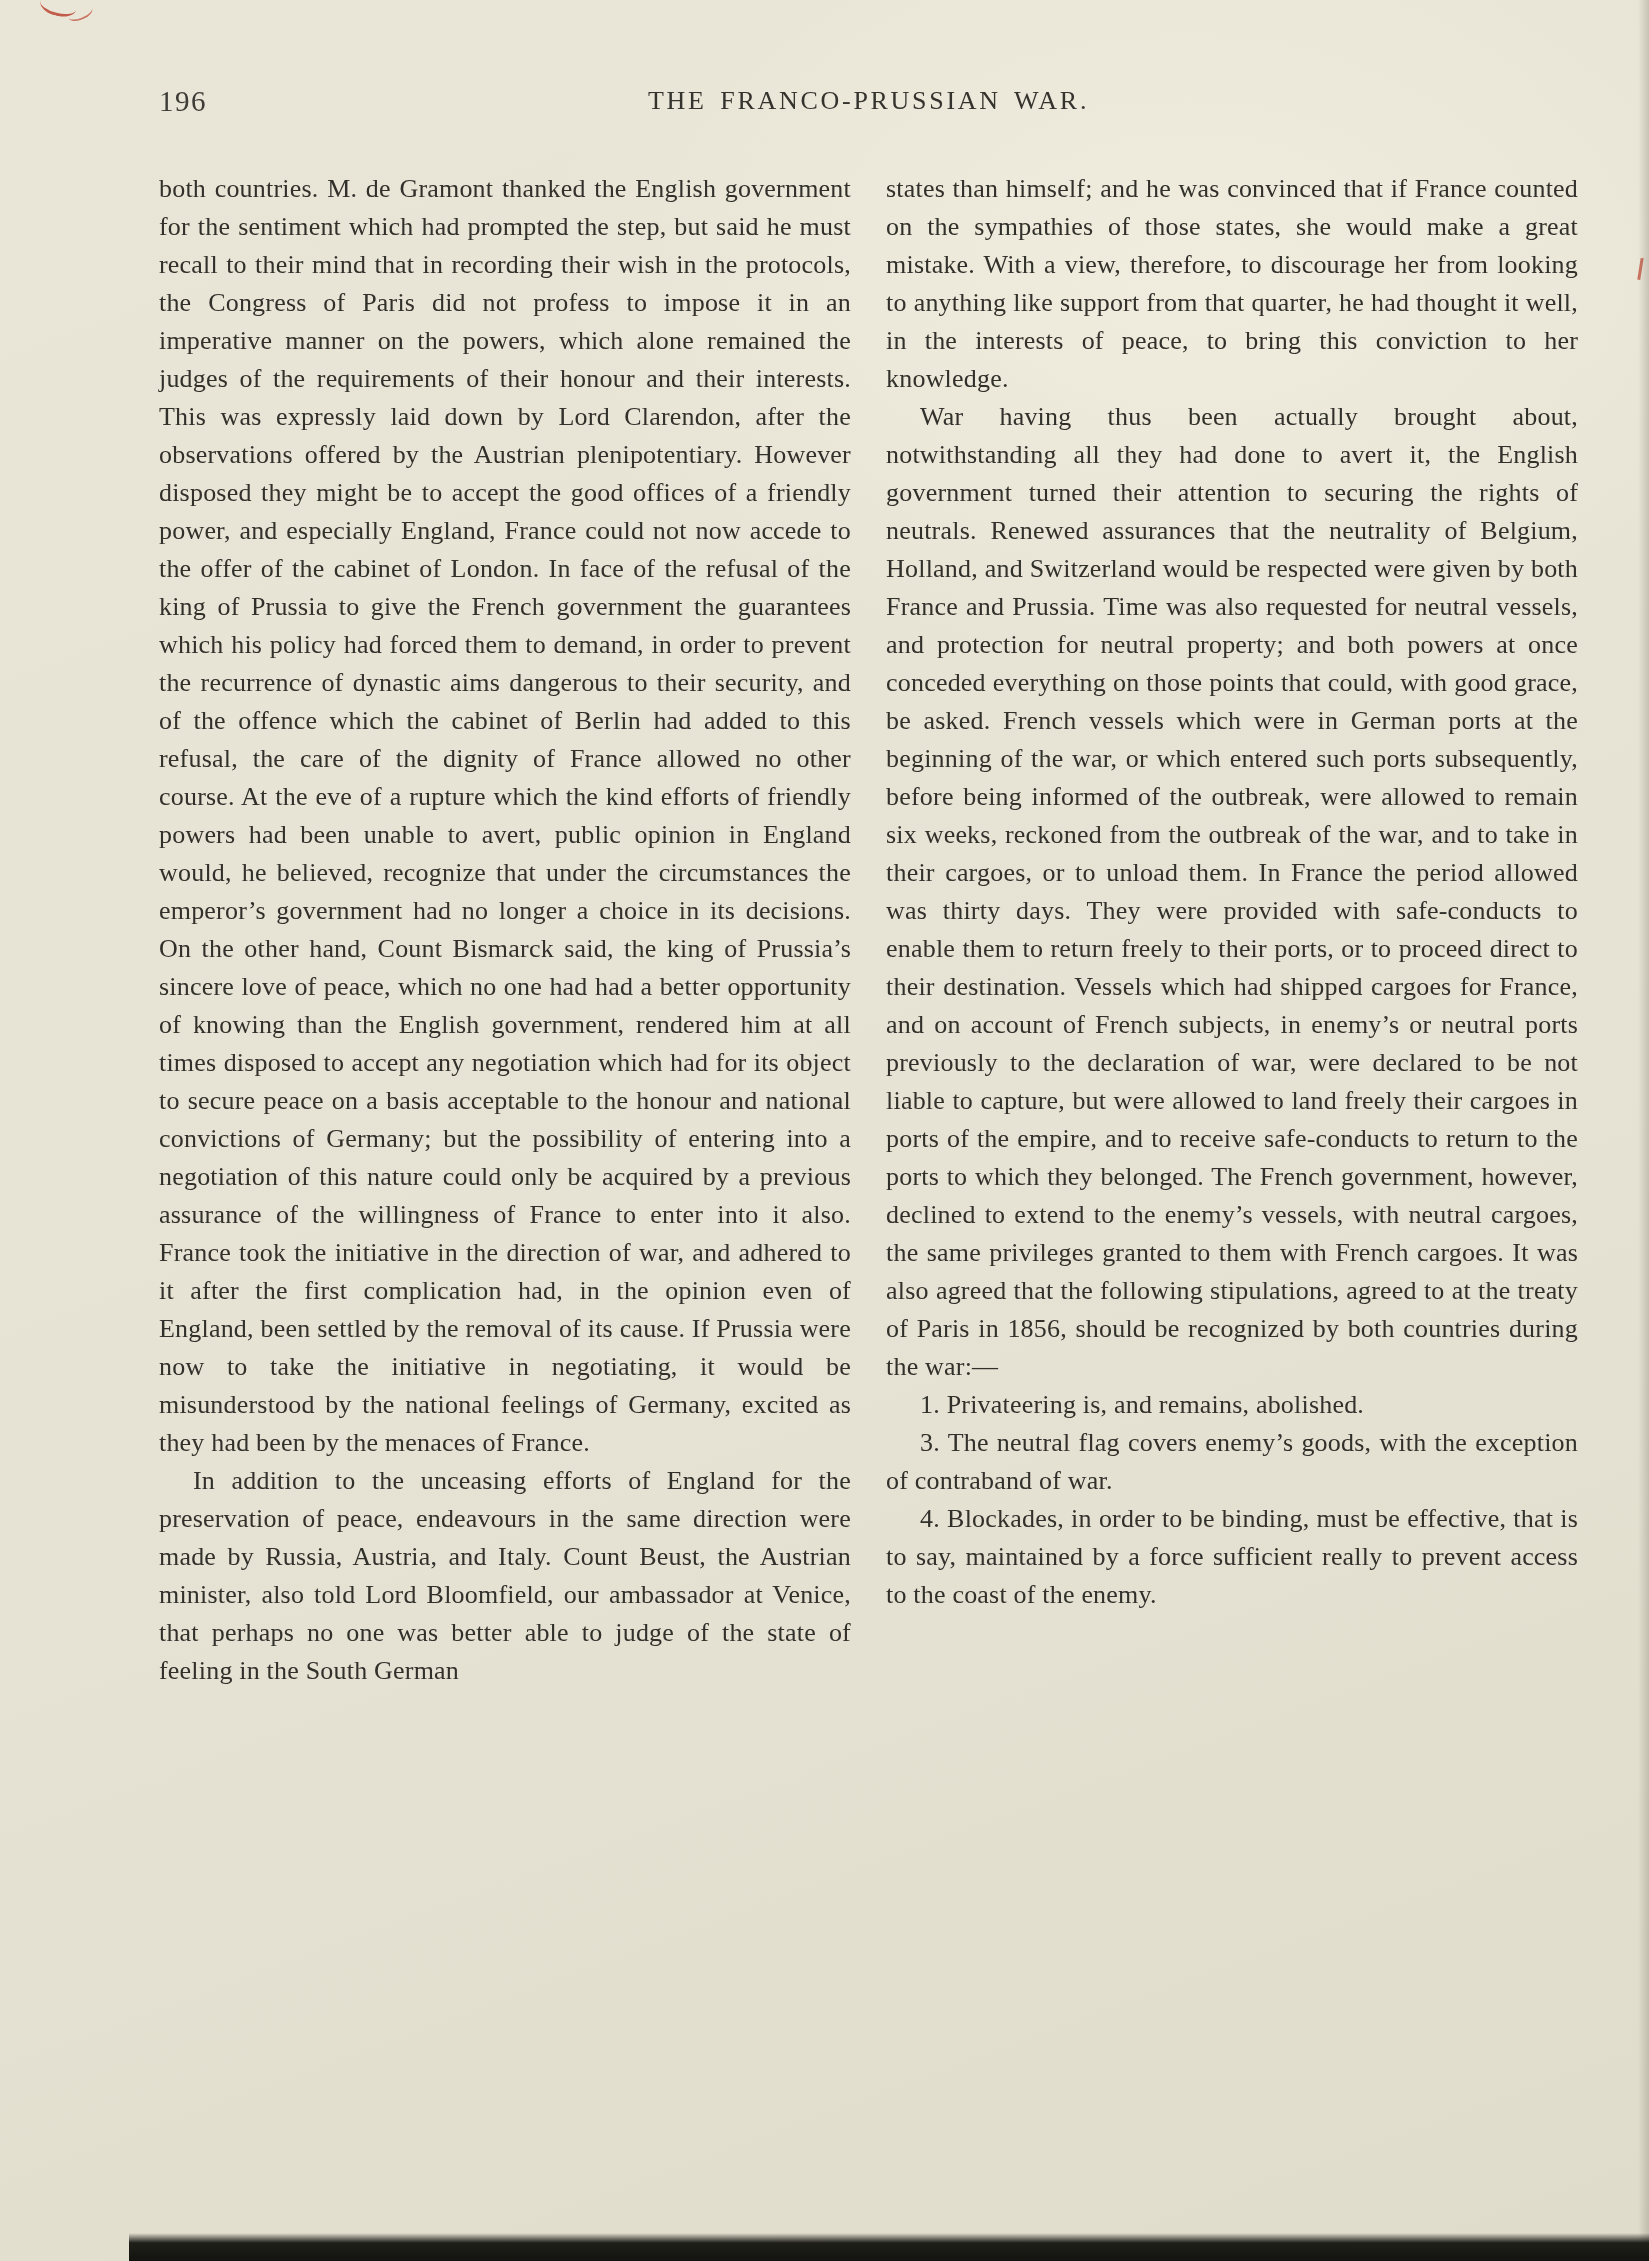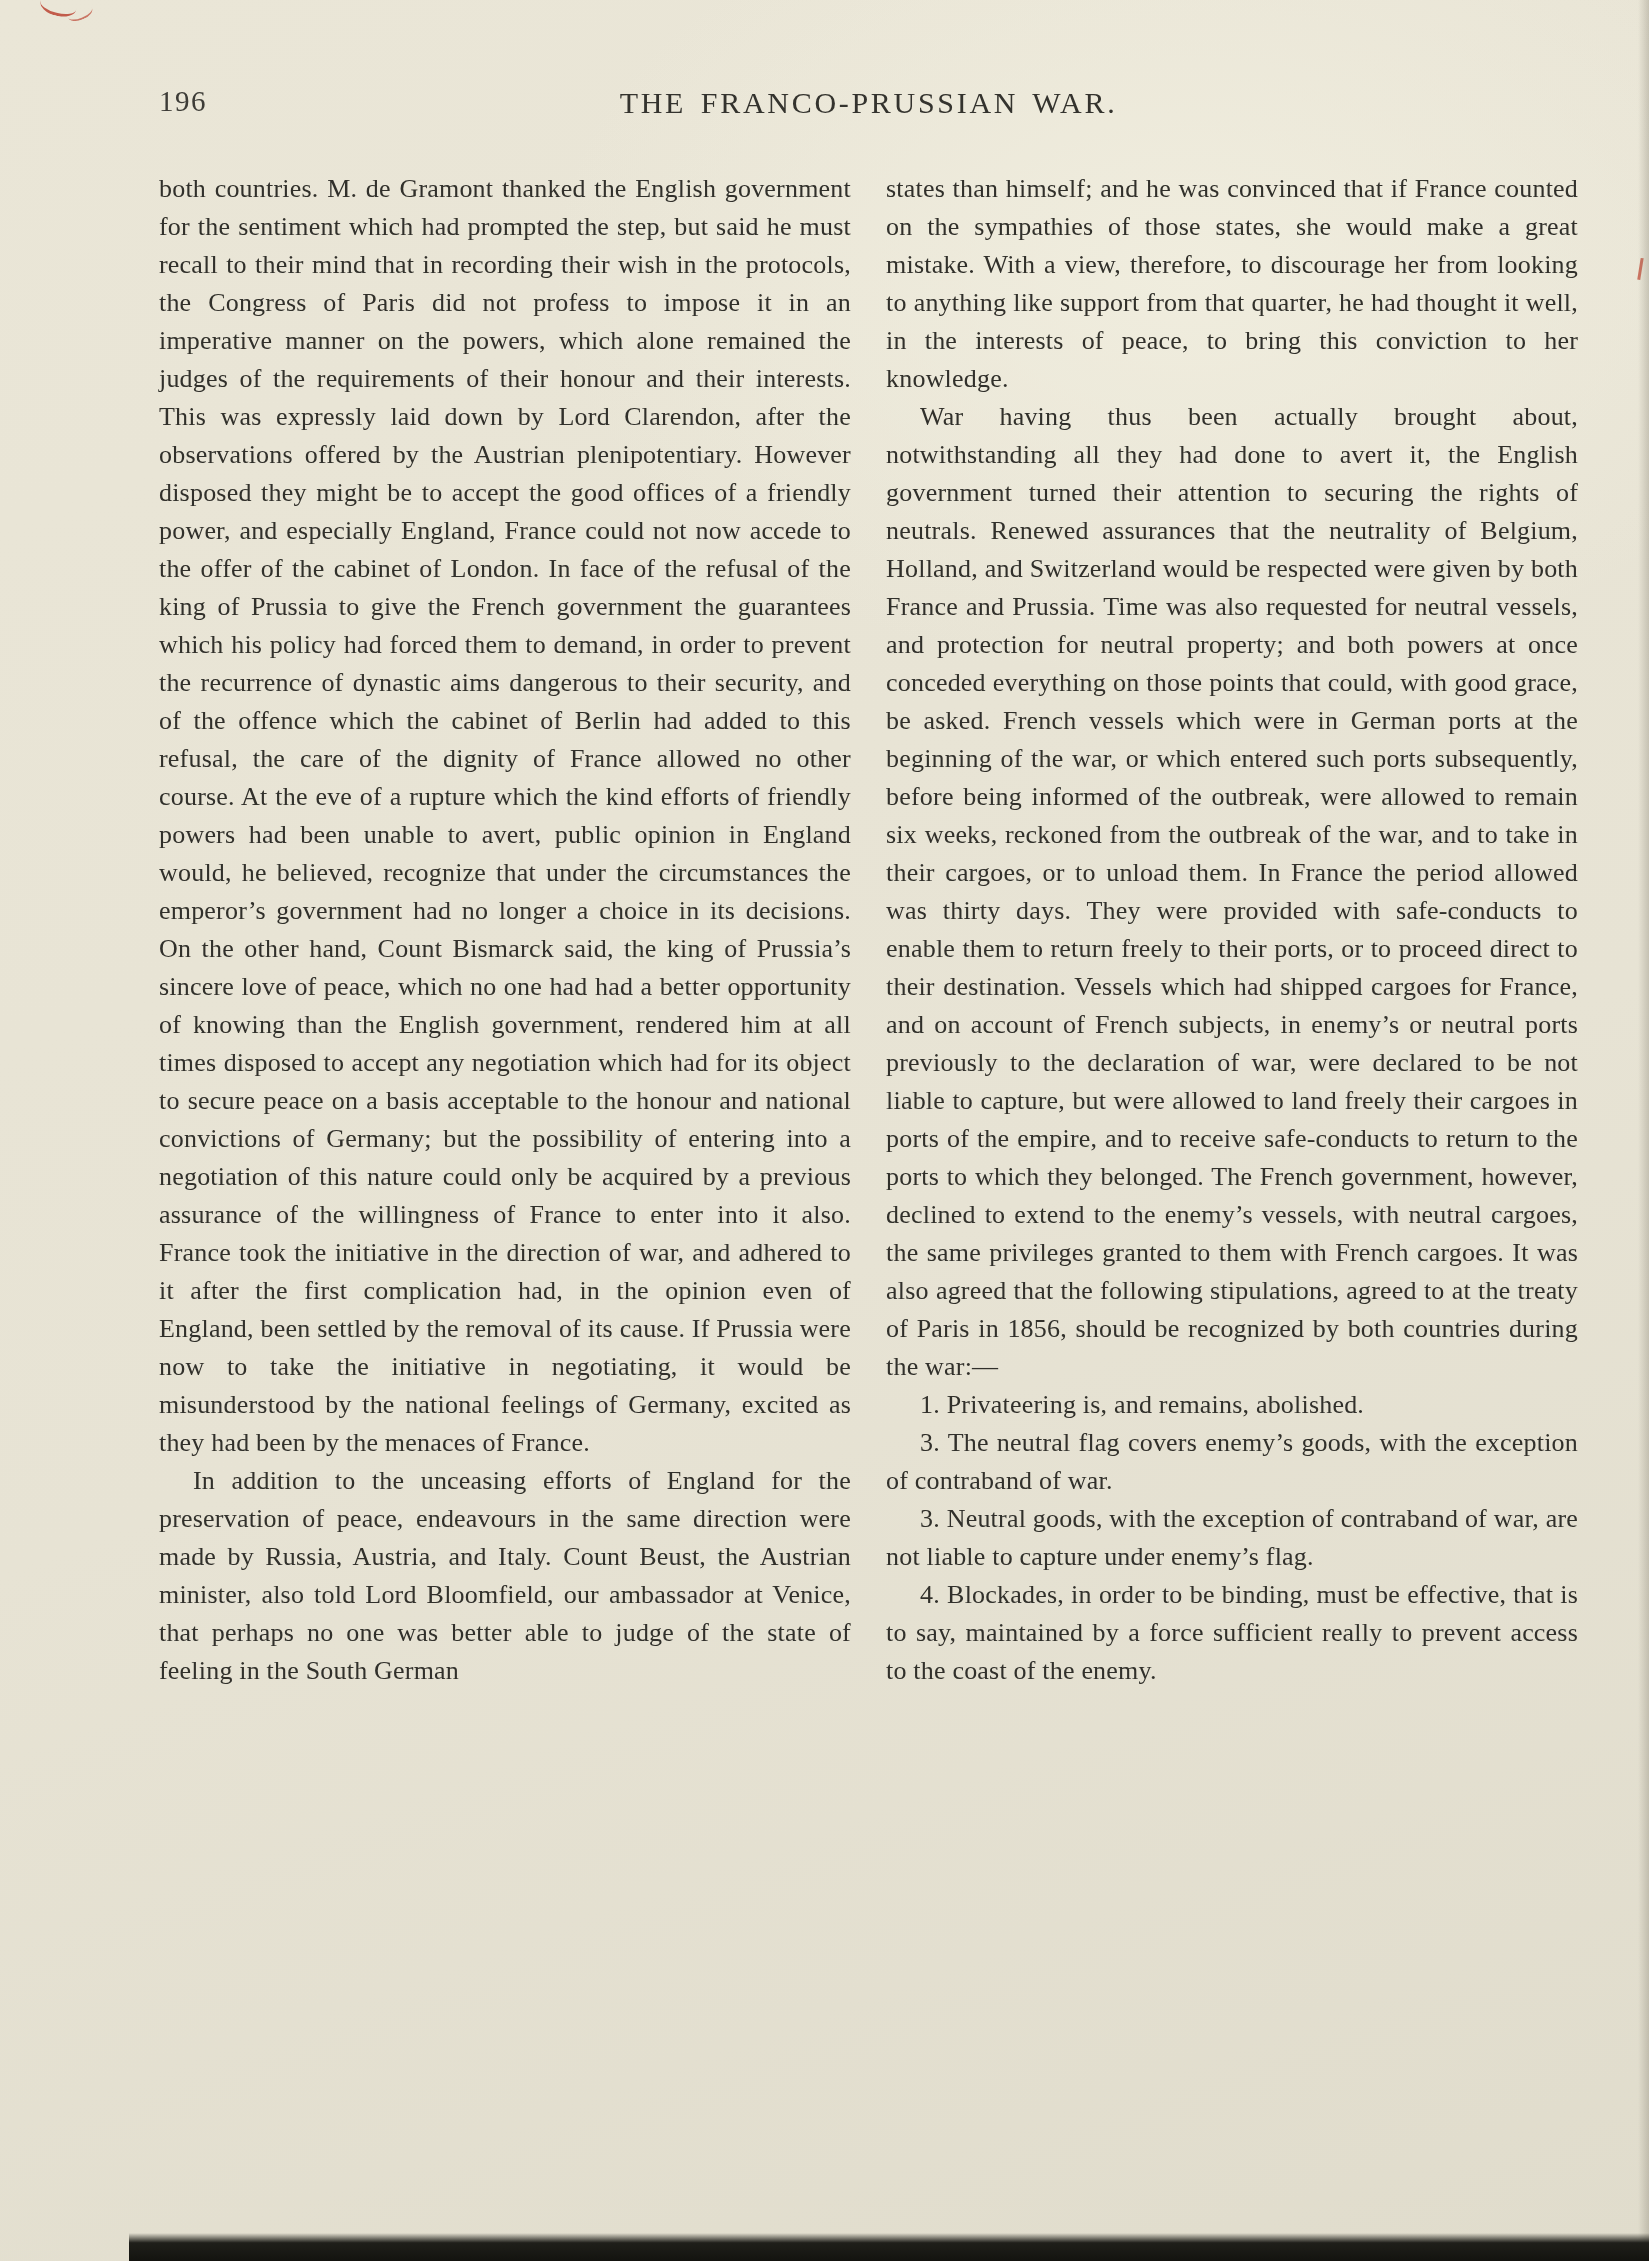--- a/index.html
+++ b/index.html
@@ -27,21 +27,21 @@
   }
   .header-row {
     position: absolute; left: 159px; width: 1419px; top: 83px; height: 41px;
   }
   .page-number {
     position: absolute; left: 0; top: 1.5px;
     font-size: 29px; color: #3d3c37; letter-spacing: 1.5px;
   }
   .page-header {
     position: absolute; left: 0; right: 0; top: 3.1px; text-align: center;
-    font-size: 30px; color: #34332e; letter-spacing: 2.7px;
+    font-size: 26px; color: #34332e; letter-spacing: 2.7px;
     word-spacing: 4.6px;
   }
   .columns {
     position: absolute; left: 159px; top: 170px; width: 1419px;
     display: flex; align-items: flex-start;
   }
   .column {
     width: 692px;
     text-align: justify;
     font-size: 26px; line-height: 38px;
@@ -91,21 +91,20 @@
       <p class="indent">In addition to the unceasing efforts of England for the preservation of peace, endeavours in the same direction were made by Russia, Austria, and Italy. Count Beust, the Austrian minister, also told Lord Bloomfield, our ambassador at Venice, that perhaps no one was better able to judge of the state of feeling in the South German</p>
     </div>
 
     <div class="divider"></div>
 
     <div class="column">
       <p>states than himself; and he was convinced that if France counted on the sympathies of those states, she would make a great mistake. With a view, therefore, to discourage her from looking to anything like support from that quarter, he had thought it well, in the interests of peace, to bring this conviction to her knowledge.</p>
       <p class="indent">War having thus been actually brought about, notwithstanding all they had done to avert it, the English government turned their attention to securing the rights of neutrals. Renewed assurances that the neutrality of Belgium, Holland, and Switzerland would be respected were given by both France and Prussia. Time was also requested for neutral vessels, and protection for neutral property; and both powers at once conceded everything on those points that could, with good grace, be asked. French vessels which were in German ports at the beginning of the war, or which entered such ports subsequently, before being informed of the outbreak, were allowed to remain six weeks, reckoned from the outbreak of the war, and to take in their cargoes, or to unload them. In France the period allowed was thirty days. They were provided with safe-conducts to enable them to return freely to their ports, or to proceed direct to their destination. Vessels which had shipped cargoes for France, and on account of French subjects, in enemy’s or neutral ports previously to the declaration of war, were declared to be not liable to capture, but were allowed to land freely their cargoes in ports of the empire, and to receive safe-conducts to return to the ports to which they belonged. The French government, however, declined to extend to the enemy’s vessels, with neutral cargoes, the same privileges granted to them with French cargoes. It was also agreed that the following stipulations, agreed to at the treaty of Paris in 1856, should be recognized by both countries during the war:—</p>
       <p class="indent">1. Privateering is, and remains, abolished.</p>
       <p class="indent">3. The neutral flag covers enemy’s goods, with the exception of contraband of war.</p>
-      <p class="indent">3. Neutral goods, with the exception of contraband of war, are not liable to capture under enemy’s flag.</p>
       <p class="indent">4. Blockades, in order to be binding, must be effective, that is to say, maintained by a force sufficient really to prevent access to the coast of the enemy.</p>
     </div>
 
   </div>
 
   <div class="right-edge"></div>
   <div class="bottom-edge"></div>
 
 </div>
 

